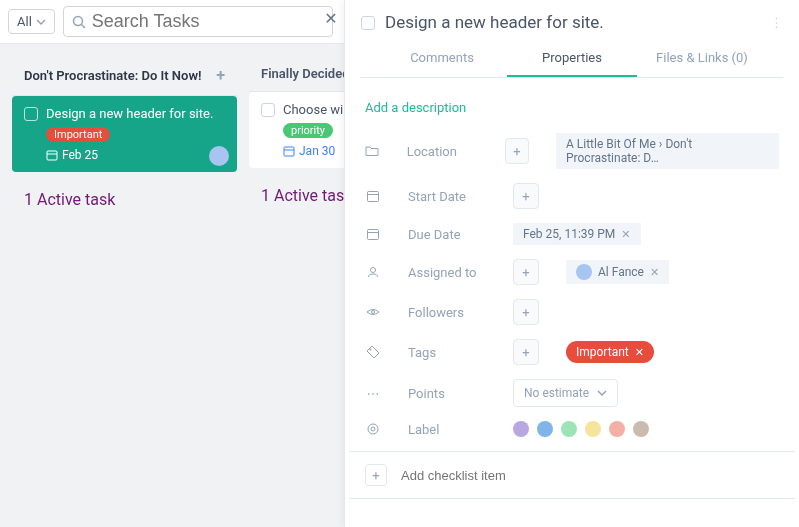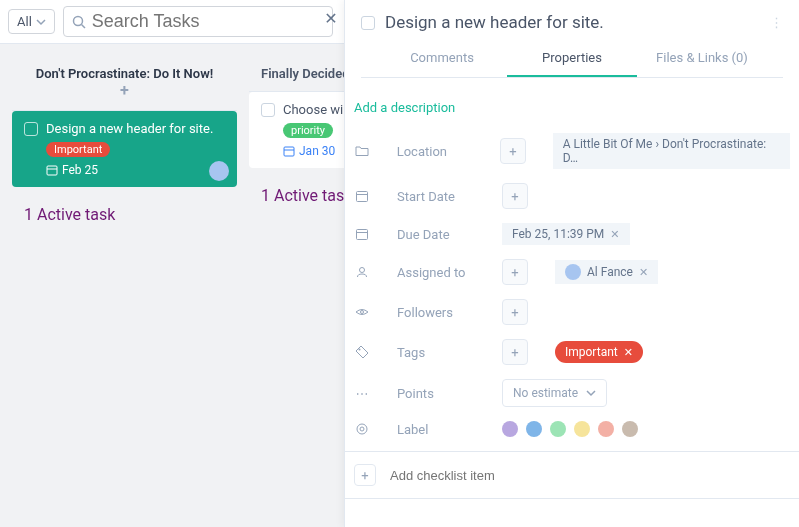--- a/index.html
+++ b/index.html
@@ -8,21 +8,21 @@
     
     .topbar { display: flex; align-items: center; padding: 6px 8px; background: #fff; border-bottom: 1px solid #e2e8f0; gap: 8px; }
     .filter-all { display: flex; align-items: center; gap: 4px; padding: 4px 8px; border: 1px solid #d1d5db; border-radius: 4px; cursor: pointer; font-size: 13px; background: #fff; }
     .search-box { display: flex; align-items: center; gap: 6px; padding: 4px 8px; border: 1px solid #d1d5db; border-radius: 4px; flex: 0 0 220px; color: #94a3b8; }
     .search-input { border: none; outline: none; font-size: 18px; color: #4a5568; flex: 1; }
 
     
     .board { display: flex; gap: 12px; padding: 12px; }
     .column { width: 225px; background: #f1f2f4; border-radius: 4px; }
     .col-header { display: flex; align-items: center; justify-content: space-between; padding: 10px 12px; font-weight: 600; color: #4a5568; background: #f1f2f4; border-bottom: 1px solid #e2e8f0; }
-    .col1 .col-header { color: #2d3748; flex-direction: column; }
+    .col1 .col-header { color: #2d3748; }
     .col-add { color: #94a3b8; font-size: 16px; cursor: pointer; }
     .card { margin: 0 0 8px 0; padding: 10px 12px; border-radius: 4px; background: #fff; position: relative; }
     .card.teal { background: #17a589; color: #fff; }
     .card-title { display: flex; align-items: flex-start; gap: 8px; }
     .chk { width: 14px; height: 14px; border: 1.5px solid rgba(255,255,255,0.7); border-radius: 3px; margin-top: 1px; flex-shrink: 0; }
     .chk.dark { border-color: #cbd5e0; }
     .tag { display: inline-block; padding: 1px 8px; border-radius: 10px; font-size: 11px; margin-top: 6px; }
     .tag-red { background: #e74c3c; color: #fff; }
     .tag-green { background: #48c774; color: #fff; }
     .date-row { display: flex; align-items: center; gap: 4px; margin-top: 6px; font-size: 12px; }
@@ -33,21 +33,21 @@
     .panel { position: absolute; right: 0; top: 0; bottom: 0; width: 455px; background: #fff; border-left: 1px solid #e2e8f0; display: flex; flex-direction: column; box-shadow: -2px 0 8px rgba(0,0,0,0.05); }
     .panel-close { position: absolute; left: -24px; top: 8px; width: 20px; height: 20px; color: #64748b; cursor: pointer; font-size: 16px; display:flex; align-items:center; justify-content:center;}
     .panel-header { padding: 12px 16px 8px 16px; }
     .ph-title-row { display: flex; align-items: center; gap: 10px; }
     .ph-title { font-size: 17px; color: #4a5568; font-weight: 400; flex: 1; }
     .ph-more { color: #cbd5e0; cursor: pointer; }
     .ph-meta { font-size: 12px; color: #94a3b8; padding-left: 24px; margin-top: 2px; }
     .tabs { display: flex; border-bottom: 1px solid #e2e8f0; padding: 0 16px; margin-top:8px;}
     .tab { flex: 1; text-align: center; padding: 10px 0; font-size: 13px; color: #94a3b8; cursor: pointer; }
     .tab.active { color: #4a5568; border-bottom: 2px solid #1abc9c; }
-    .panel-body { padding: 14px 9px; overflow-y: auto; flex: 1; }
+    .panel-body { padding: 14px 20px; overflow-y: auto; flex: 1; }
     .desc-link { color: #1abc9c; cursor: pointer; margin-bottom: 18px; display: block; }
 
     .prop-row { display: flex; align-items: center; gap: 27px; margin-bottom: 14px; }
     .prop-icon { width: 16px; color: #94a3b8; display: flex; justify-content: center; }
     .prop-label { width: 78px; font-size: 13px; color: #94a3b8; }
     .plus-btn { width: 26px; height: 26px; border: 1px solid #e2e8f0; border-radius: 4px; display: flex; align-items: center; justify-content: center; color: #94a3b8; cursor: pointer; background:#f8fafc; }
     .pill { padding: 4px 10px; background: #f1f5f9; border-radius: 0; font-size: 12px; color: #64748b; display: flex; align-items: center; gap: 6px; }
     .pill .x { cursor: pointer; color: #94a3b8; font-size: 11px;}
     .pill-tag { background: #e74c3c; color: #fff; }
     .pill-assignee { background: #f1f5f9; }

